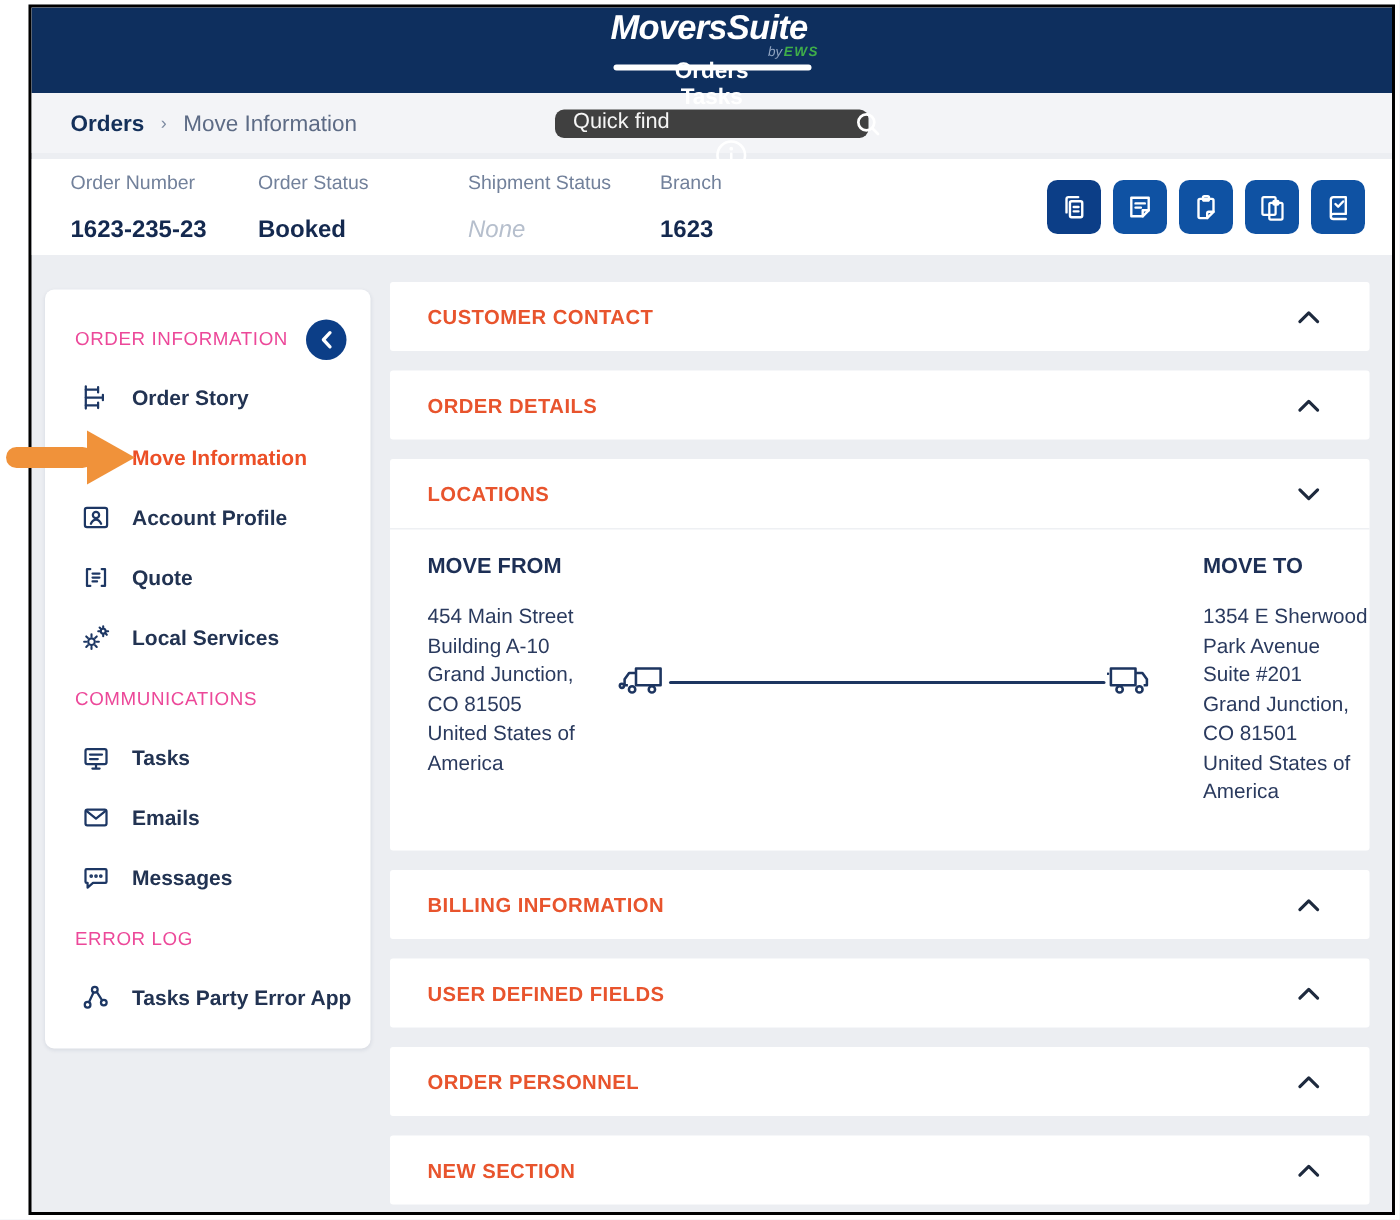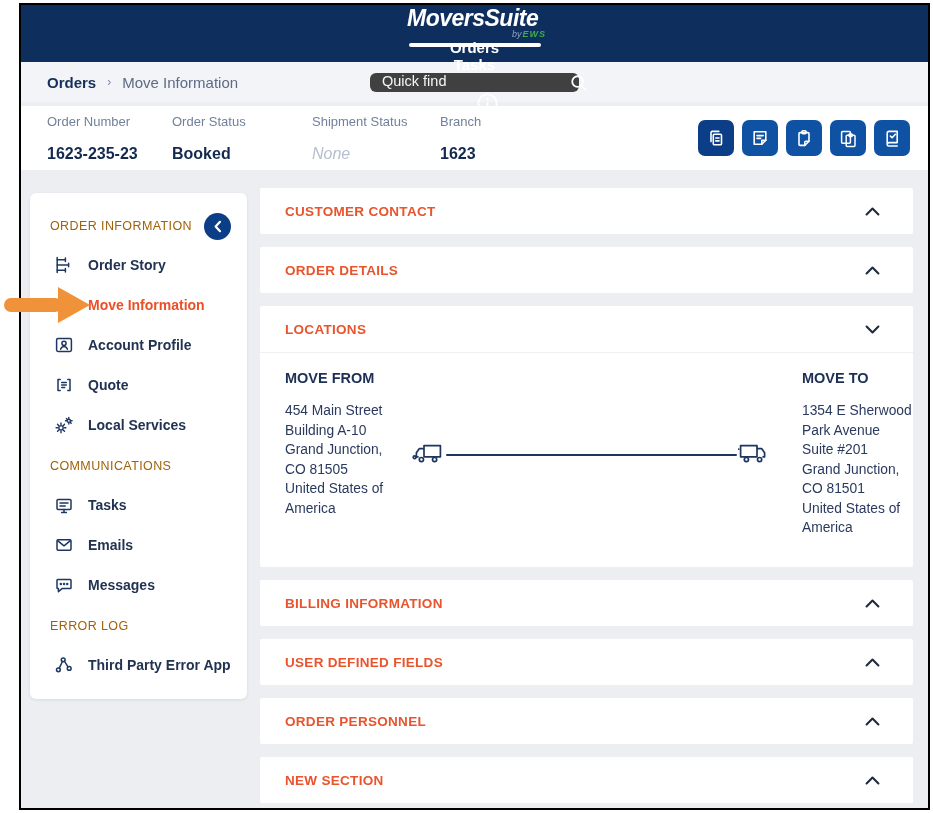--- a/index.html
+++ b/index.html
@@ -55,21 +55,21 @@
              display: flex; align-items: center; justify-content: center; }
   .act-btn.dark { background: #0c3e87; }
 
   
   .main { display: flex; align-items: flex-start; }
 
   
   .sidebar-card { flex: 0 0 217px; margin-left: 9px; margin-top: 23px; background: #fff; border-radius: 6px;
                   box-shadow: 0 1px 3px rgba(20,40,80,.10); padding: 14px 0 14px; }
   .grp-hdr { height: 38px; display: flex; align-items: center; justify-content: space-between;
-             padding: 0 16px 0 20px; font-size: 12.5px; color: #a16207; letter-spacing: .4px; }
+             padding: 0 16px 0 20px; font-size: 12.5px; color: #ec4899; letter-spacing: .4px; }
   .grp-hdr.later { margin-top: 2px; }
   .collapse-btn { width: 27px; height: 27px; border-radius: 50%; background: #0c3e87; border: none; cursor: pointer;
                   display: flex; align-items: center; justify-content: center; }
   .side-item { height: 40px; display: flex; align-items: center; padding-left: 24px; cursor: pointer; }
   .side-item .ico { width: 20px; height: 20px; margin-right: 14px; color: #1d3764; display: flex; align-items: center; justify-content: center; }
   .side-item .lbl { font-size: 14px; font-weight: 600; color: #223352; }
   .side-item.active .lbl { color: #ec4f27; font-weight: 600; }
 
   
   .content { flex: 1; margin: 18px 15px 0 13px; }
@@ -313,21 +313,21 @@
 
       <div class="side-item">
         <span class="ico">
           <svg width="20" height="20" viewBox="0 0 20 20" fill="none" stroke="currentColor" stroke-width="1.5" stroke-linecap="round">
             <circle cx="9.2" cy="4.8" r="1.9"></circle>
             <circle cx="4.4" cy="14.8" r="1.9"></circle>
             <circle cx="15.2" cy="13.4" r="1.9"></circle>
             <path d="M8.4 6.5 5.3 13.1 M10.4 6.1l3.6 5.7"></path>
           </svg>
         </span>
-        <span class="lbl">Third Party Error App</span>
+        <span class="lbl">Tasks Party Error App</span>
       </div>
     </div>
 
     <div class="content">
 
       <div class="sec">
         <div class="sec-bar">
           <span class="sec-title">CUSTOMER CONTACT</span>
           <span class="sec-chev" data-dir="up">
             <svg width="15" height="9" viewBox="0 0 15 9" fill="none" stroke="#1e2a3e" stroke-width="2.1" stroke-linecap="round" stroke-linejoin="round">

